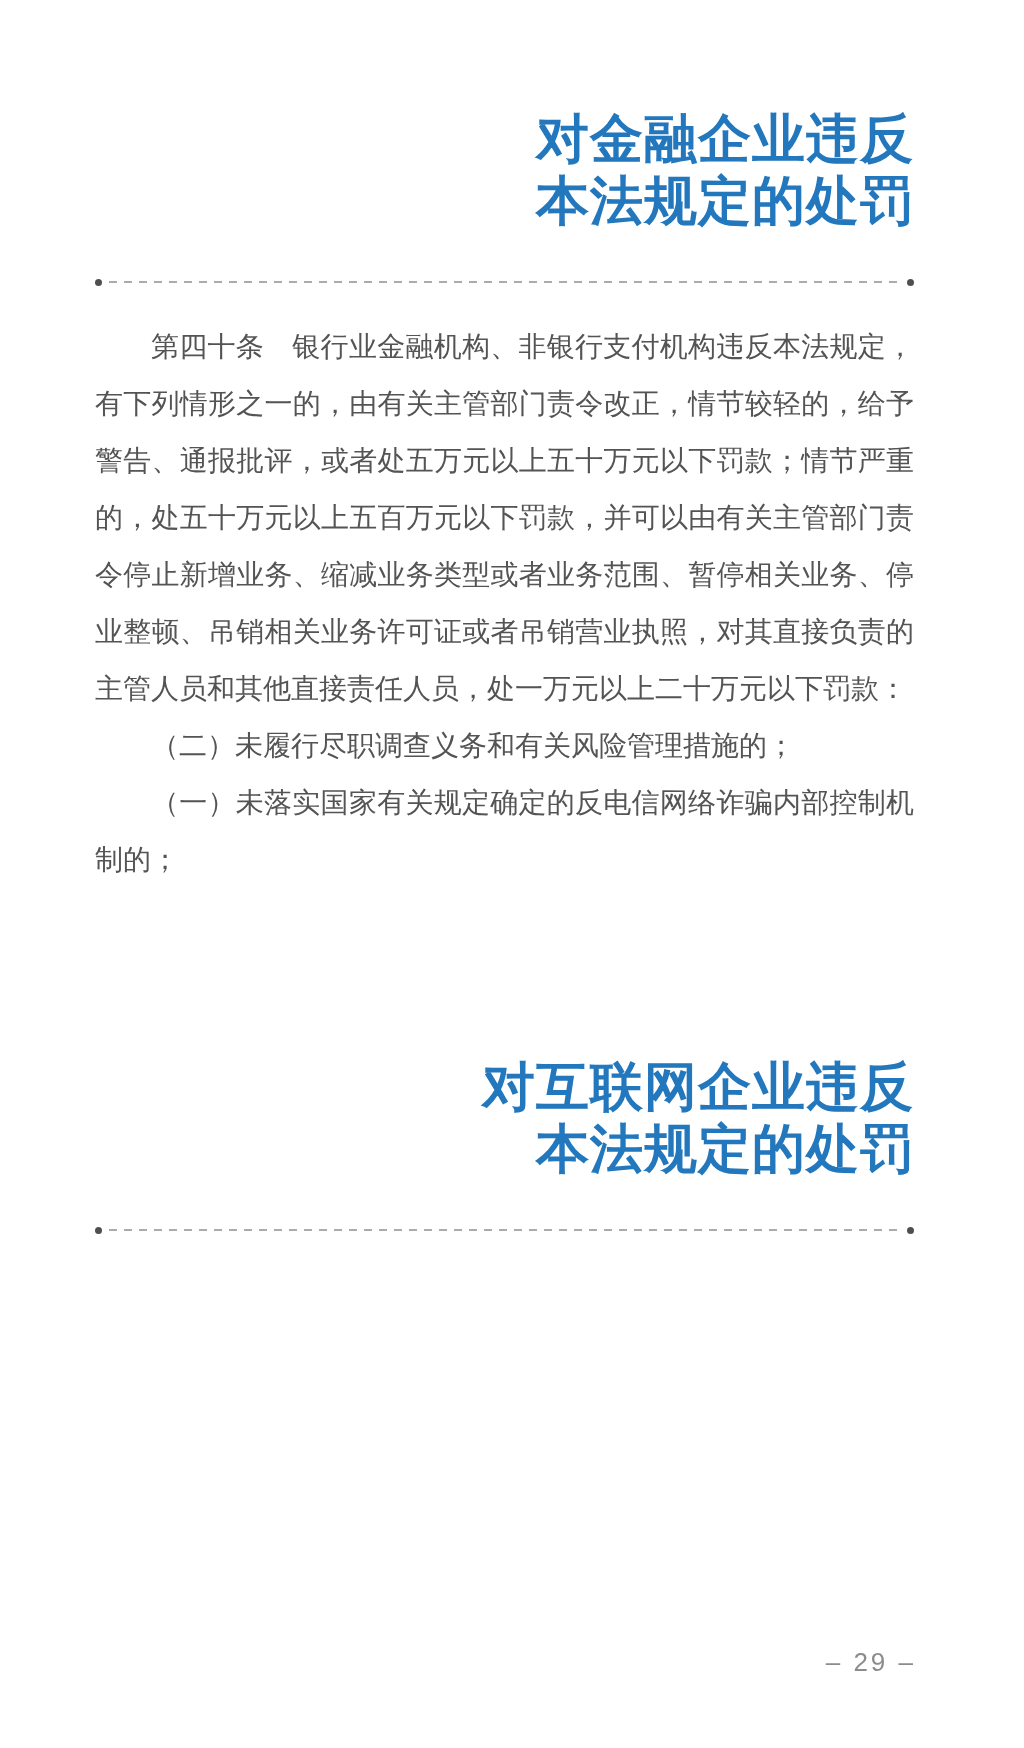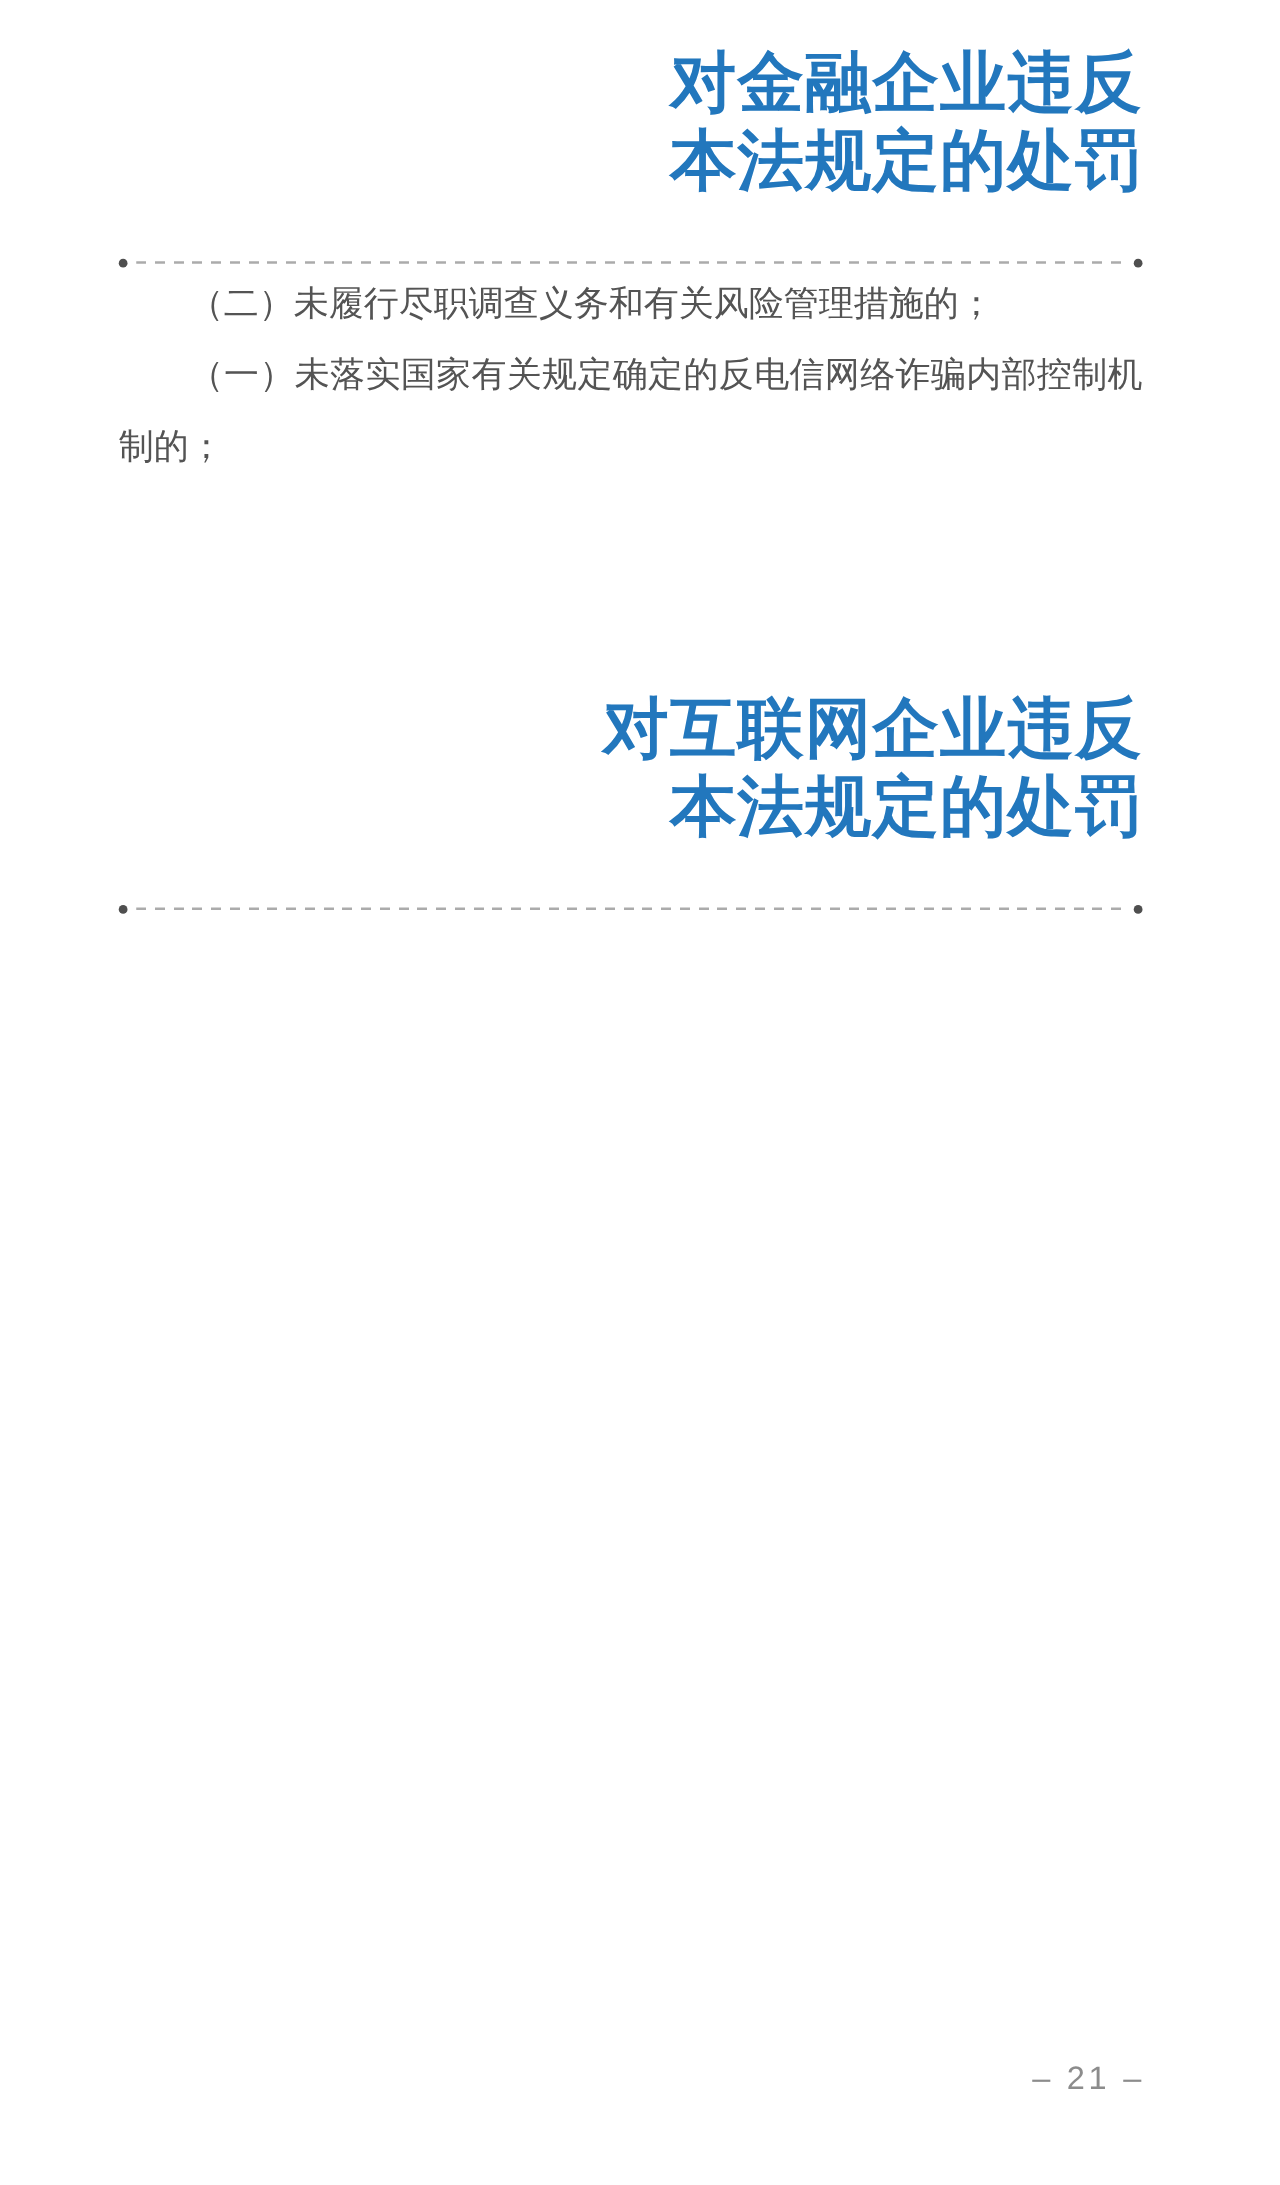--- a/index.html
+++ b/index.html
@@ -25,21 +25,21 @@
     color: var(--accent, #2277bd);
     font-size: 53px;
     line-height: 62px;
     font-weight: 700;
     text-align: right;
     letter-spacing: 1px;
   }
   .section-title .title-line {
     display: block;
   }
-  .title-1 { margin-top: 36px; }
+  .title-1 { margin-top: 108px; }
   .title-2 { margin-top: 168px; }
   .divider {
     display: flex;
     align-items: center;
     margin-top: 46px;
     height: 8px;
   }
   .divider .dot {
     flex: none;
     width: 7px;
@@ -87,31 +87,32 @@
       <span class="title-line">对金融企业违反</span>
       <span class="title-line">本法规定的处罚</span>
     </div>
 
     <div class="divider">
       <span class="dot"></span>
       <span class="dashes"></span>
       <span class="dot"></span>
     </div>
 
+    <p class="body-para first-para">第四十条　银行业金融机构、非银行支付机构违反本法规定，有下列情形之一的，由有关主管部门责令改正，情节较轻的，给予警告、通报批评，或者处五万元以上五十万元以下罚款；情节严重的，处五十万元以上五百万元以下罚款，并可以由有关主管部门责令停止新增业务、缩减业务类型或者业务范围、暂停相关业务、停业整顿、吊销相关业务许可证或者吊销营业执照，对其直接负责的主管人员和其他直接责任人员，处一万元以上二十万元以下罚款：</p>
     <p class="body-para">（二）未履行尽职调查义务和有关风险管理措施的；</p>
     <p class="body-para">（一）未落实国家有关规定确定的反电信网络诈骗内部控制机制的；</p>
 
     <div class="section-title title-2">
       <span class="title-line">对互联网企业违反</span>
       <span class="title-line">本法规定的处罚</span>
     </div>
 
     <div class="divider">
       <span class="dot"></span>
       <span class="dashes"></span>
       <span class="dot"></span>
     </div>
 
 
   </div>
 
-  <div class="page-number">– 21 –</div>
+  <div class="page-number">– 29 –</div>
 </div>
 
 </body></html>

